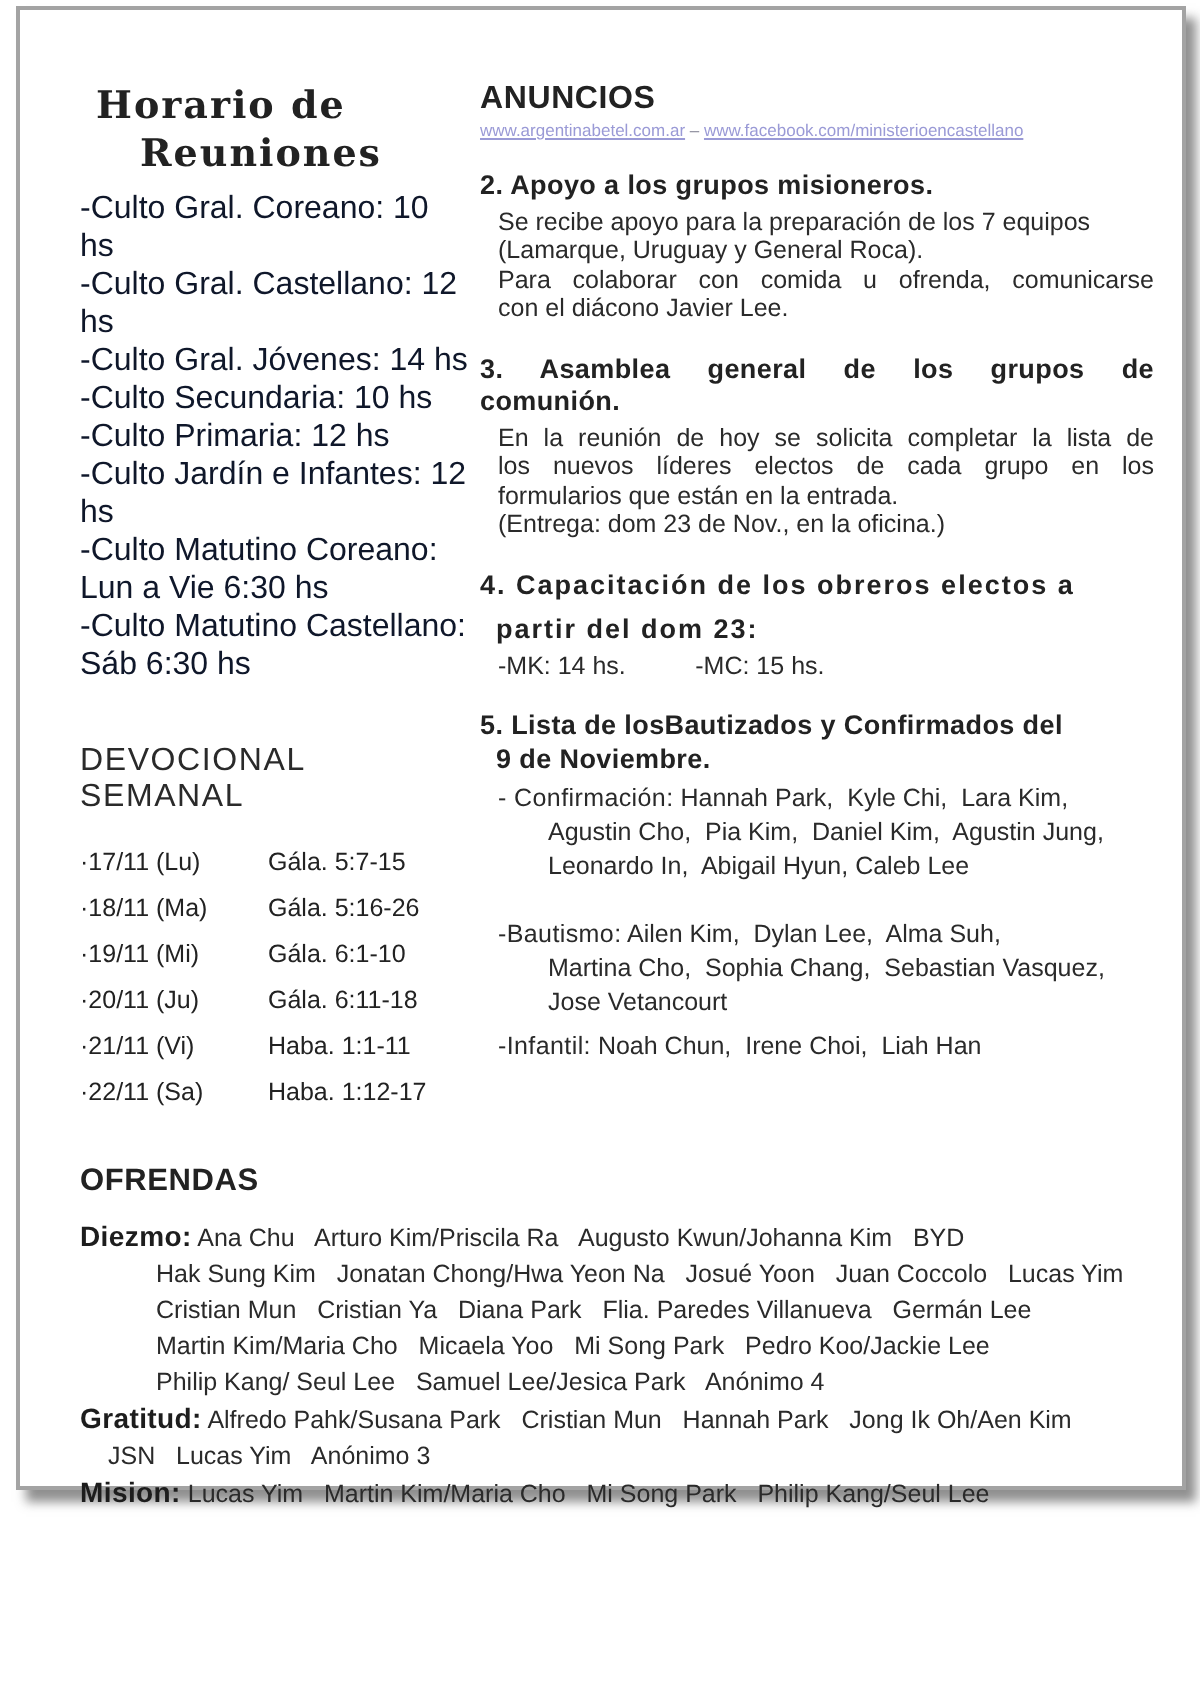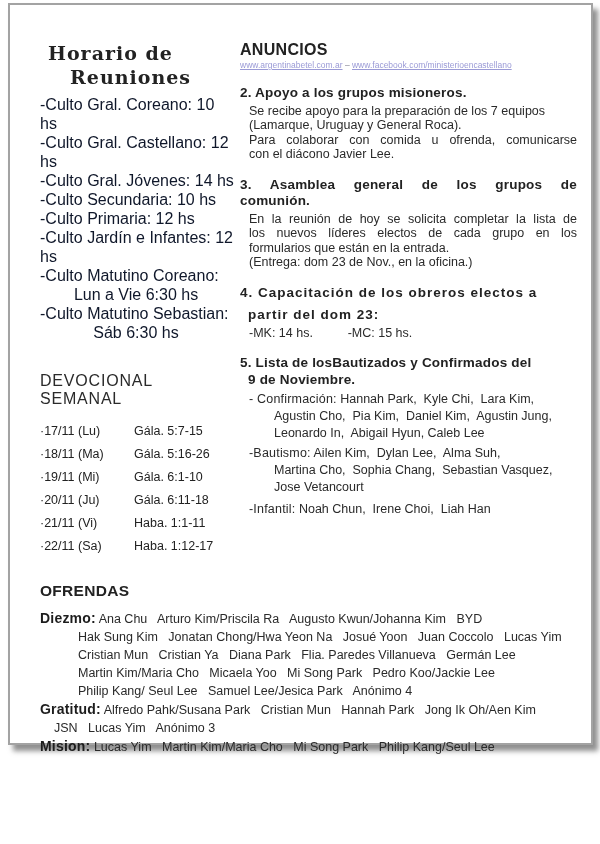--- a/index.html
+++ b/index.html
@@ -26,21 +26,21 @@
   .sched-title {
     font-family: "DejaVu Serif", serif;
     font-weight: bold;
     font-size: 19px;
     line-height: 24px;
     letter-spacing: 1px;
     padding-left: 8px;
   }
   .sched-title-l2 { padding-left: 22px; }
   .sched-list { margin-top: 6px; font-size: 16px; line-height: 19px; color: #0f172a; }
-  .sched-item.right { text-align: center; padding-right: 2px; }
+  .sched-item.right { text-align: left; padding-right: 2px; }
 
   .devocional { margin-top: 30px; }
   .dev-title { font-size: 16px; letter-spacing: 0.8px; color: #2a2a2a; }
   .dev-table { margin-top: 12px; font-size: 12.5px; }
   .dev-row { display: flex; line-height: 23px; }
   .dev-date { width: 94px; flex-shrink: 0; }
 
   
   .anuncios-title { font-weight: bold; font-size: 16px; letter-spacing: 0.3px; }
   .links-line { font-size: 8.5px; margin-top: 1px; color: #8a8a9a; white-space: pre; }
@@ -80,21 +80,21 @@
       </div>
       <div class="sched-list">
         <div class="sched-item">-Culto Gral. Coreano: 10 hs</div>
         <div class="sched-item">-Culto Gral. Castellano: 12 hs</div>
         <div class="sched-item">-Culto Gral. Jóvenes: 14 hs</div>
         <div class="sched-item">-Culto Secundaria: 10 hs</div>
         <div class="sched-item">-Culto Primaria: 12 hs</div>
         <div class="sched-item">-Culto Jardín e Infantes: 12 hs</div>
         <div class="sched-item">-Culto Matutino Coreano:</div>
         <div class="sched-item right">Lun a Vie 6:30 hs</div>
-        <div class="sched-item">-Culto Matutino Sebastian:</div>
+        <div class="sched-item">-Culto Matutino Castellano:</div>
         <div class="sched-item right">Sáb 6:30 hs</div>
       </div>
 
       <div class="devocional">
         <div class="dev-title">DEVOCIONAL SEMANAL</div>
         <div class="dev-table">
           <div class="dev-row">
             <span class="dev-date">·17/11 (Lu)</span>
             <span class="dev-reading">Gála. 5:7-15</span>
           </div>
@@ -150,21 +150,21 @@
         <div class="ann-body pre">-MK: 14 hs.          -MC: 15 hs.</div>
       </div>
 
       <div class="ann-item">
         <div class="ann-heading">5. Lista de losBautizados y Confirmados del</div>
         <div class="ann-heading ann-heading-l2">9 de Noviembre.</div>
         <div class="groups">
           <div class="group group-first"><span class="group-label">- Confirmación:</span><span> Hannah Park,  Kyle Chi,  Lara Kim,</span></div>
           <div class="group group-cont">Agustin Cho,  Pia Kim,  Daniel Kim,  Agustin Jung,</div>
           <div class="group group-cont">Leonardo In,  Abigail Hyun, Caleb Lee</div>
-          <div class="group group-first" style="margin-top:3px"><span class="group-label">-Bautismo:</span><span> Ailen Kim,  Dylan Lee,  Alma Suh,</span></div>
+          <div class="group group-first" style="margin-top:17px"><span class="group-label">-Bautismo:</span><span> Ailen Kim,  Dylan Lee,  Alma Suh,</span></div>
           <div class="group group-cont">Martina Cho,  Sophia Chang,  Sebastian Vasquez,</div>
           <div class="group group-cont">Jose Vetancourt</div>
           <div class="group group-first" style="margin-top:5px"><span class="group-label">-Infantil:</span><span> Noah Chun,  Irene Choi,  Liah Han</span></div>
         </div>
       </div>
     </div>
   </div>
 
   <div class="ofrendas">
     <div class="ofr-title">OFRENDAS</div>

